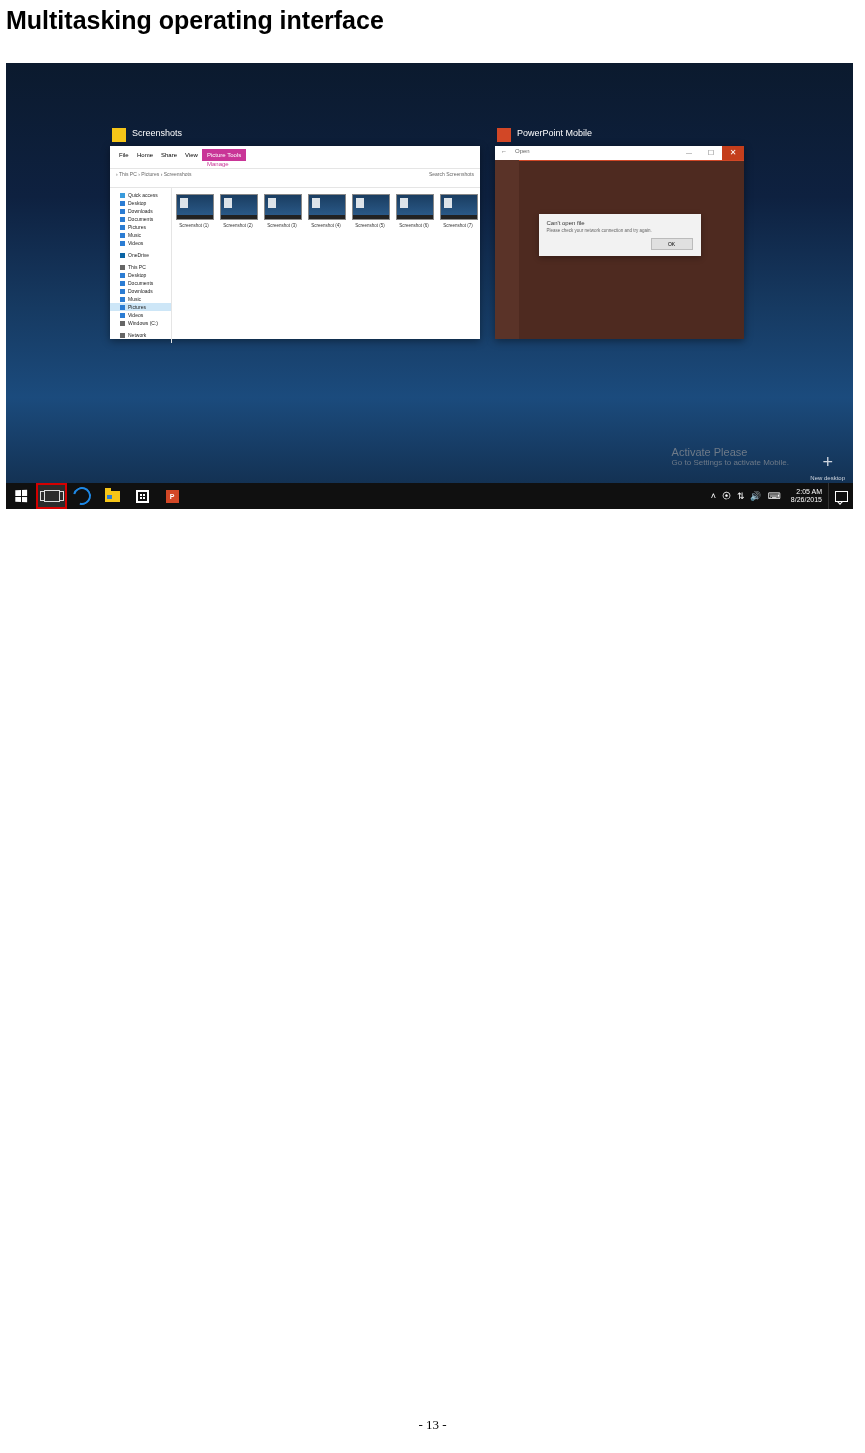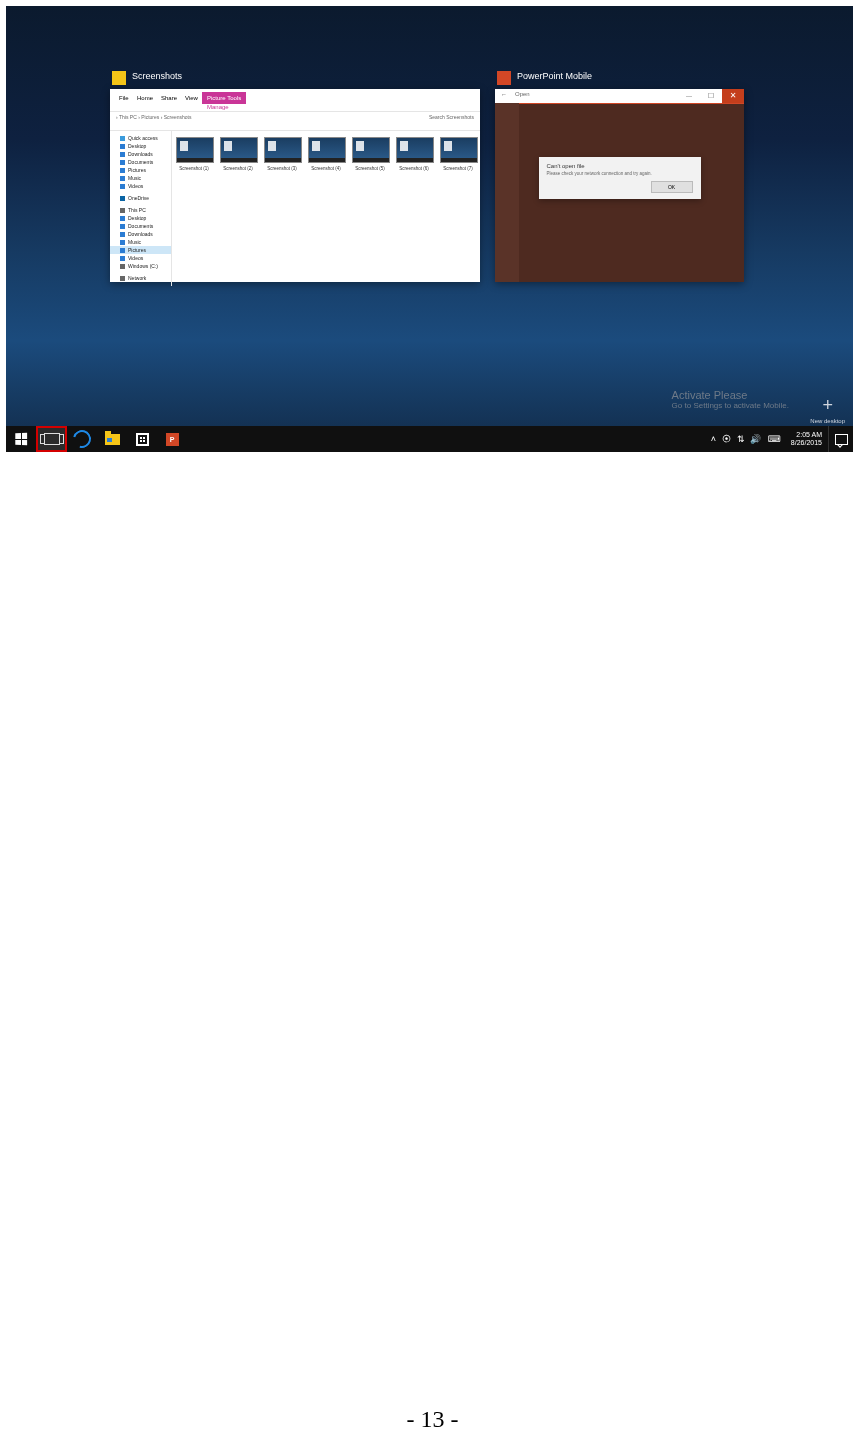--- a/index.html
+++ b/index.html
@@ -433,28 +433,29 @@
     border-bottom:1px solid #fff;
     transform:rotate(-45deg);
   }
   .page-number {
     position: absolute;
     bottom: 20px;
     left: 0;
     width: 865px;
     text-align: center;
     font-family: "Times New Roman", serif;
-    font-size: 24px;
+    font-size: 13px;
   }
   .clearfix::after{content:"";display:table;clear:both;}
 </style>
 </head>
 <body>
 
 <div class="page">
+  <h2 class="heading">Multitasking operating interface</h2>
 
   <div class="screenshot">
 
     <div class="app-window ppt">
       <div class="app-title-icon ppt-title-icon"></div>
       <div class="app-title">PowerPoint Mobile</div>
       <div class="ppt-top">
         <span style="position:absolute;left:6px;top:2px;font-size:6px;color:#333;">←</span>
         <span style="position:absolute;left:20px;top:2px;font-size:6px;color:#666;">Open</span>
         <div class="ppt-max">—</div>

